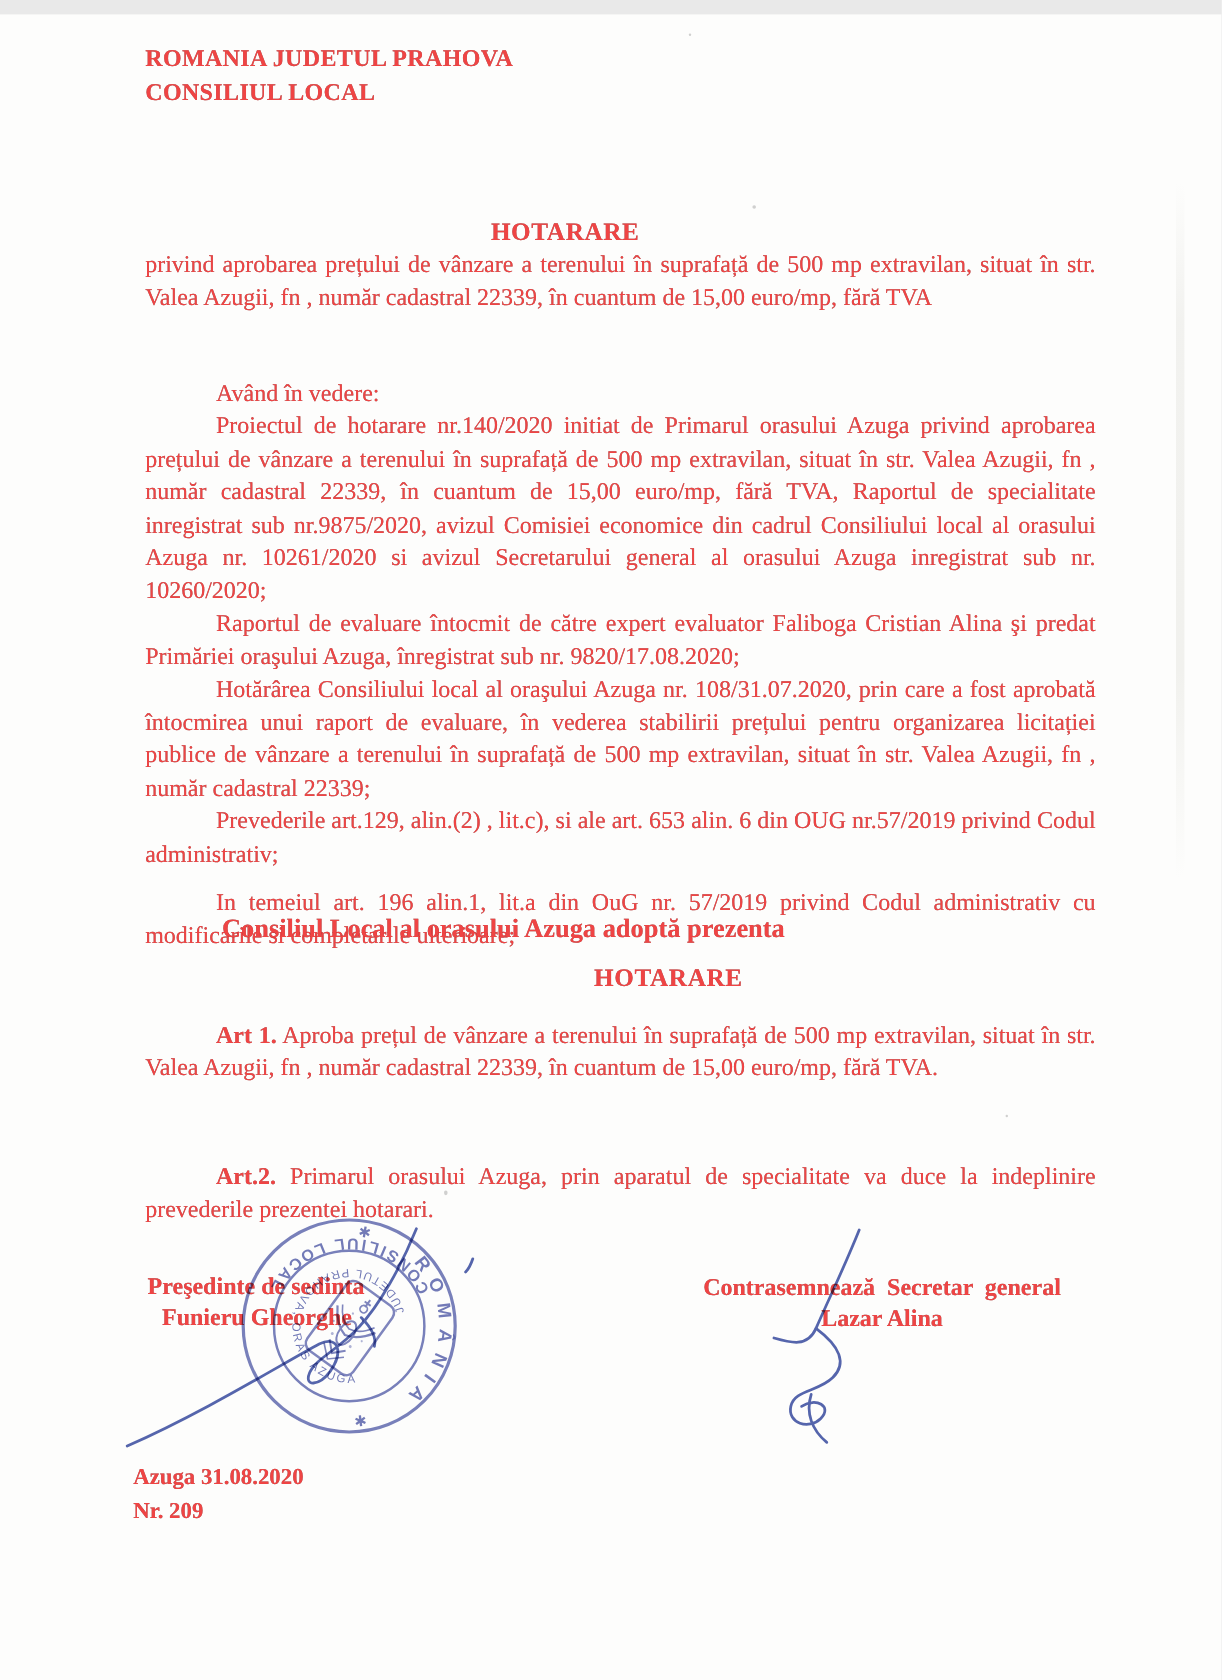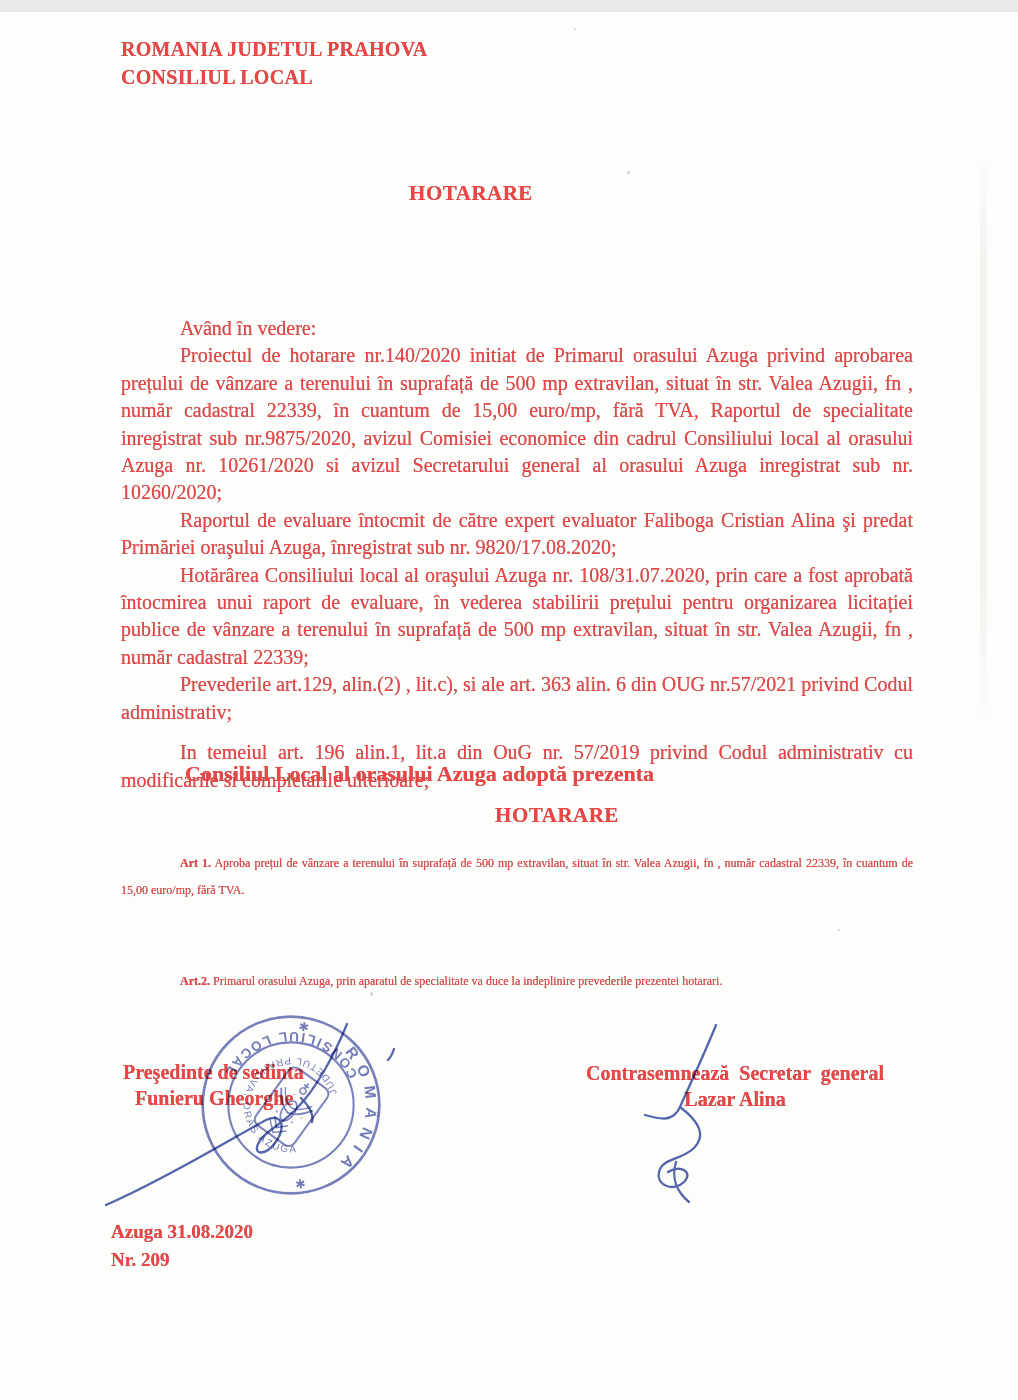--- a/index.html
+++ b/index.html
@@ -19,21 +19,21 @@
   .header{ top:24px; font-size:20px; line-height:27.5px; font-weight:bold; letter-spacing:.3px; }
   .title-block{ top:168px; font-size:20px; line-height:27.6px; }
   .main-title{ text-align:center; font-size:21px; font-weight:bold; padding-right:92px; letter-spacing:.5px; }
   .subtitle{ text-align:justify; }
   .body-flow{ top:303px; font-size:20px; line-height:27.4px; }
   .body-flow p{ margin:0; text-align:justify; text-indent:59px; }
   .body-flow p.gap-before{ margin-top:13px; }
   .preamble-heading{ text-align:right; }
   .adoption{ top:749px; font-size:22px; font-weight:bold; text-indent:64px; }
   .decision-title{ top:791px; text-align:center; font-size:21px; font-weight:bold; padding-left:40px; letter-spacing:.5px; }
-  .article{ font-size:12px; line-height:27.4px; text-align:justify; text-indent:59px; }
+  .article{ font-size:20px; line-height:27.4px; text-align:justify; text-indent:59px; }
   .art-1{ top:838px; }
   .art-2{ top:956px; }
   .sig-left{ left:123px; top:1047px; width:260px; font-size:20px; line-height:26px; font-weight:bold; }
   .sig-left .name{ padding-left:12px; }
   .sig-right{ left:585px; top:1048px; width:300px; font-size:20px; line-height:26px; font-weight:bold; text-align:center; }
   .sig-right .role{ word-spacing:5px; }
   .footer{ left:111px; top:1206px; font-size:19px; line-height:27.5px; font-weight:bold; }
   .stamp{ left:196px; top:998px; width:190px; height:190px; mix-blend-mode:multiply; opacity:.92; }
   .ink{ left:0; top:0; width:1018px; height:1400px; pointer-events:none; mix-blend-mode:multiply; }
   .speck{ position:absolute; background:#9a9a9a; opacity:.45; border-radius:50%; }
@@ -47,28 +47,29 @@
 
   <div class="scan-streak"></div>
 
   <div class="abs col header txt">
     <div>ROMANIA JUDETUL PRAHOVA</div>
     <div>CONSILIUL LOCAL</div>
   </div>
 
   <div class="abs col title-block txt">
     <div class="main-title">HOTARARE</div>
+    <div class="subtitle">privind aprobarea prețului de vânzare a terenului în suprafață de 500 mp extravilan, situat în str. Valea Azugii, fn , număr cadastral 22339, în cuantum de 15,00 euro/mp, fără TVA</div>
   </div>
 
   <div class="abs col body-flow txt">
     <p class="preamble-heading">Având în vedere:</p>
     <p>Proiectul de hotarare nr.140/2020 initiat de Primarul orasului Azuga privind aprobarea prețului de vânzare a terenului în suprafață de 500 mp extravilan, situat în str. Valea Azugii, fn , număr cadastral 22339, în cuantum de 15,00 euro/mp, fără TVA, Raportul de specialitate inregistrat sub nr.9875/2020, avizul Comisiei economice din cadrul Consiliului local al orasului Azuga nr. 10261/2020 si avizul Secretarului general al orasului Azuga inregistrat sub nr. 10260/2020;</p>
     <p>Raportul de evaluare întocmit de către expert evaluator Faliboga Cristian Alina şi predat Primăriei oraşului Azuga, înregistrat sub nr. 9820/17.08.2020;</p>
     <p>Hotărârea Consiliului local al oraşului Azuga nr. 108/31.07.2020, prin care a fost aprobată întocmirea unui raport de evaluare, în vederea stabilirii prețului pentru organizarea licitației publice de vânzare a terenului în suprafață de 500 mp extravilan, situat în str. Valea Azugii, fn , număr cadastral 22339;</p>
-    <p>Prevederile art.129, alin.(2) , lit.c), si ale art. 363 alin. 6 din OUG nr.57/2021 privind Codul administrativ;</p>
+    <p>Prevederile art.129, alin.(2) , lit.c), si ale art. 653 alin. 6 din OUG nr.57/2019 privind Codul administrativ;</p>
     <p class="gap-before">In temeiul art. 196 alin.1, lit.a din OuG nr. 57/2019 privind Codul administrativ cu modificarile si completarile ulterioare;</p>
   </div>
 
   <div class="abs col adoption txt">Consiliul Local al orasului Azuga adoptă prezenta</div>
 
   <div class="abs col decision-title txt">HOTARARE</div>
 
   <div class="abs col article art-1 txt">
     <span class="bold">Art 1.</span>
     <span>Aproba prețul de vânzare a terenului în suprafață de 500 mp extravilan, situat în str. Valea Azugii, fn , număr cadastral 22339, în cuantum de 15,00 euro/mp, fără TVA.</span>

